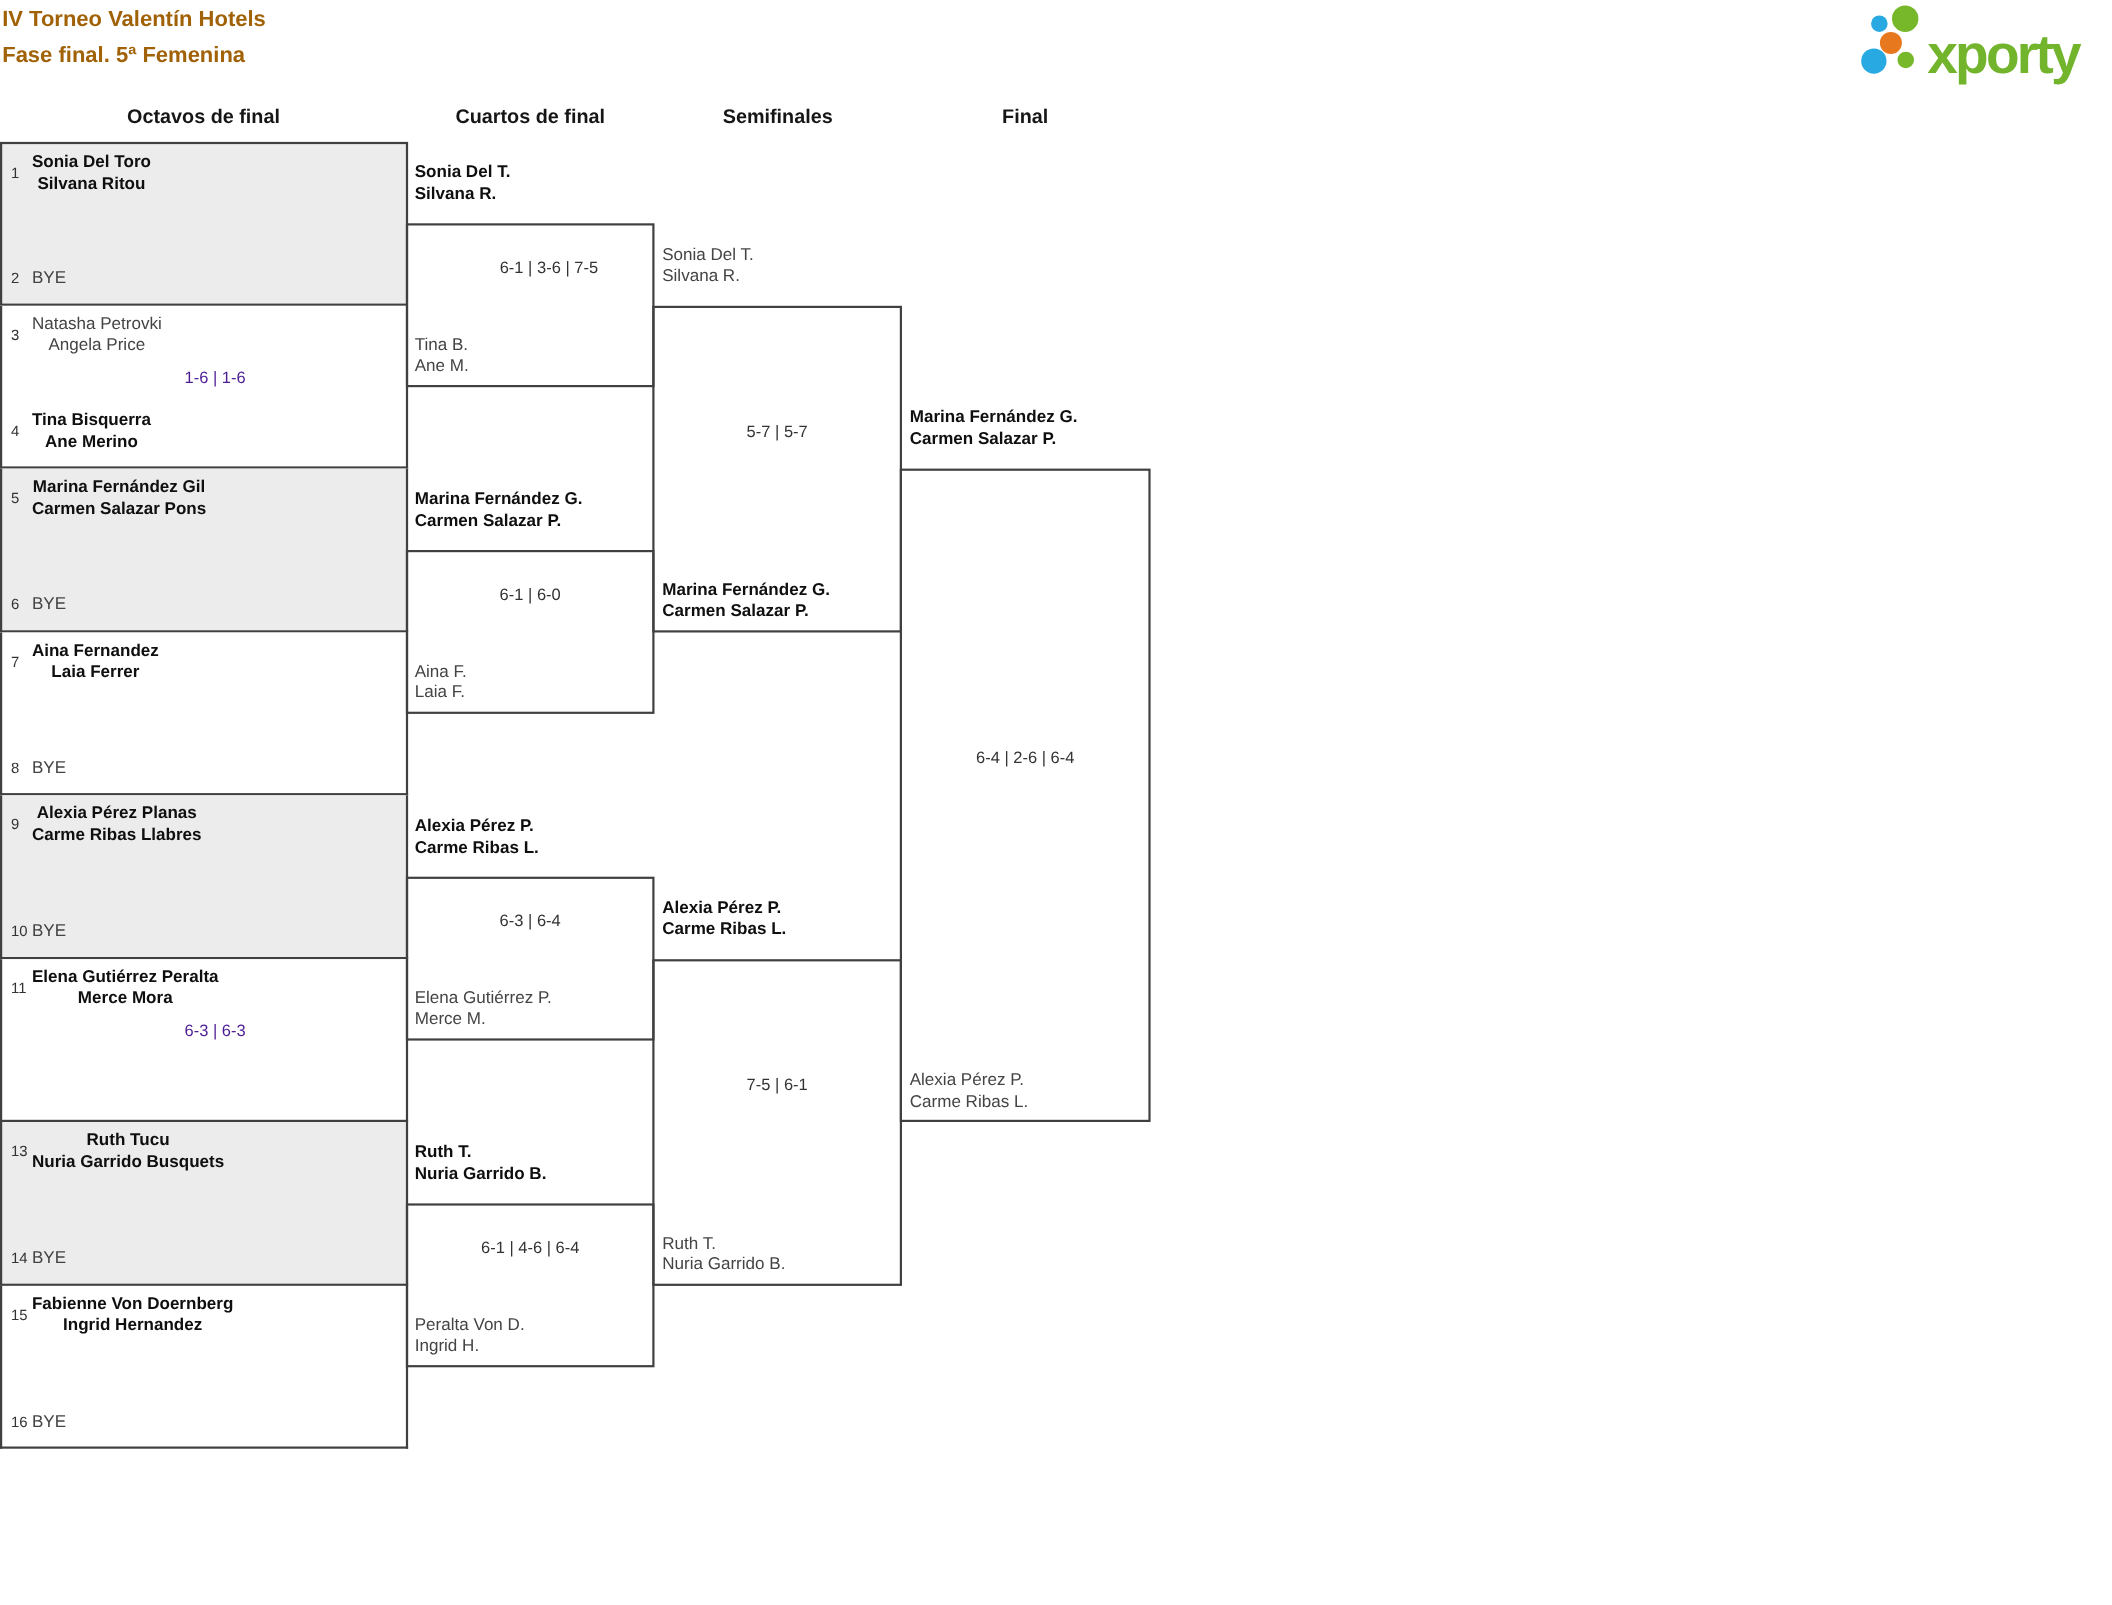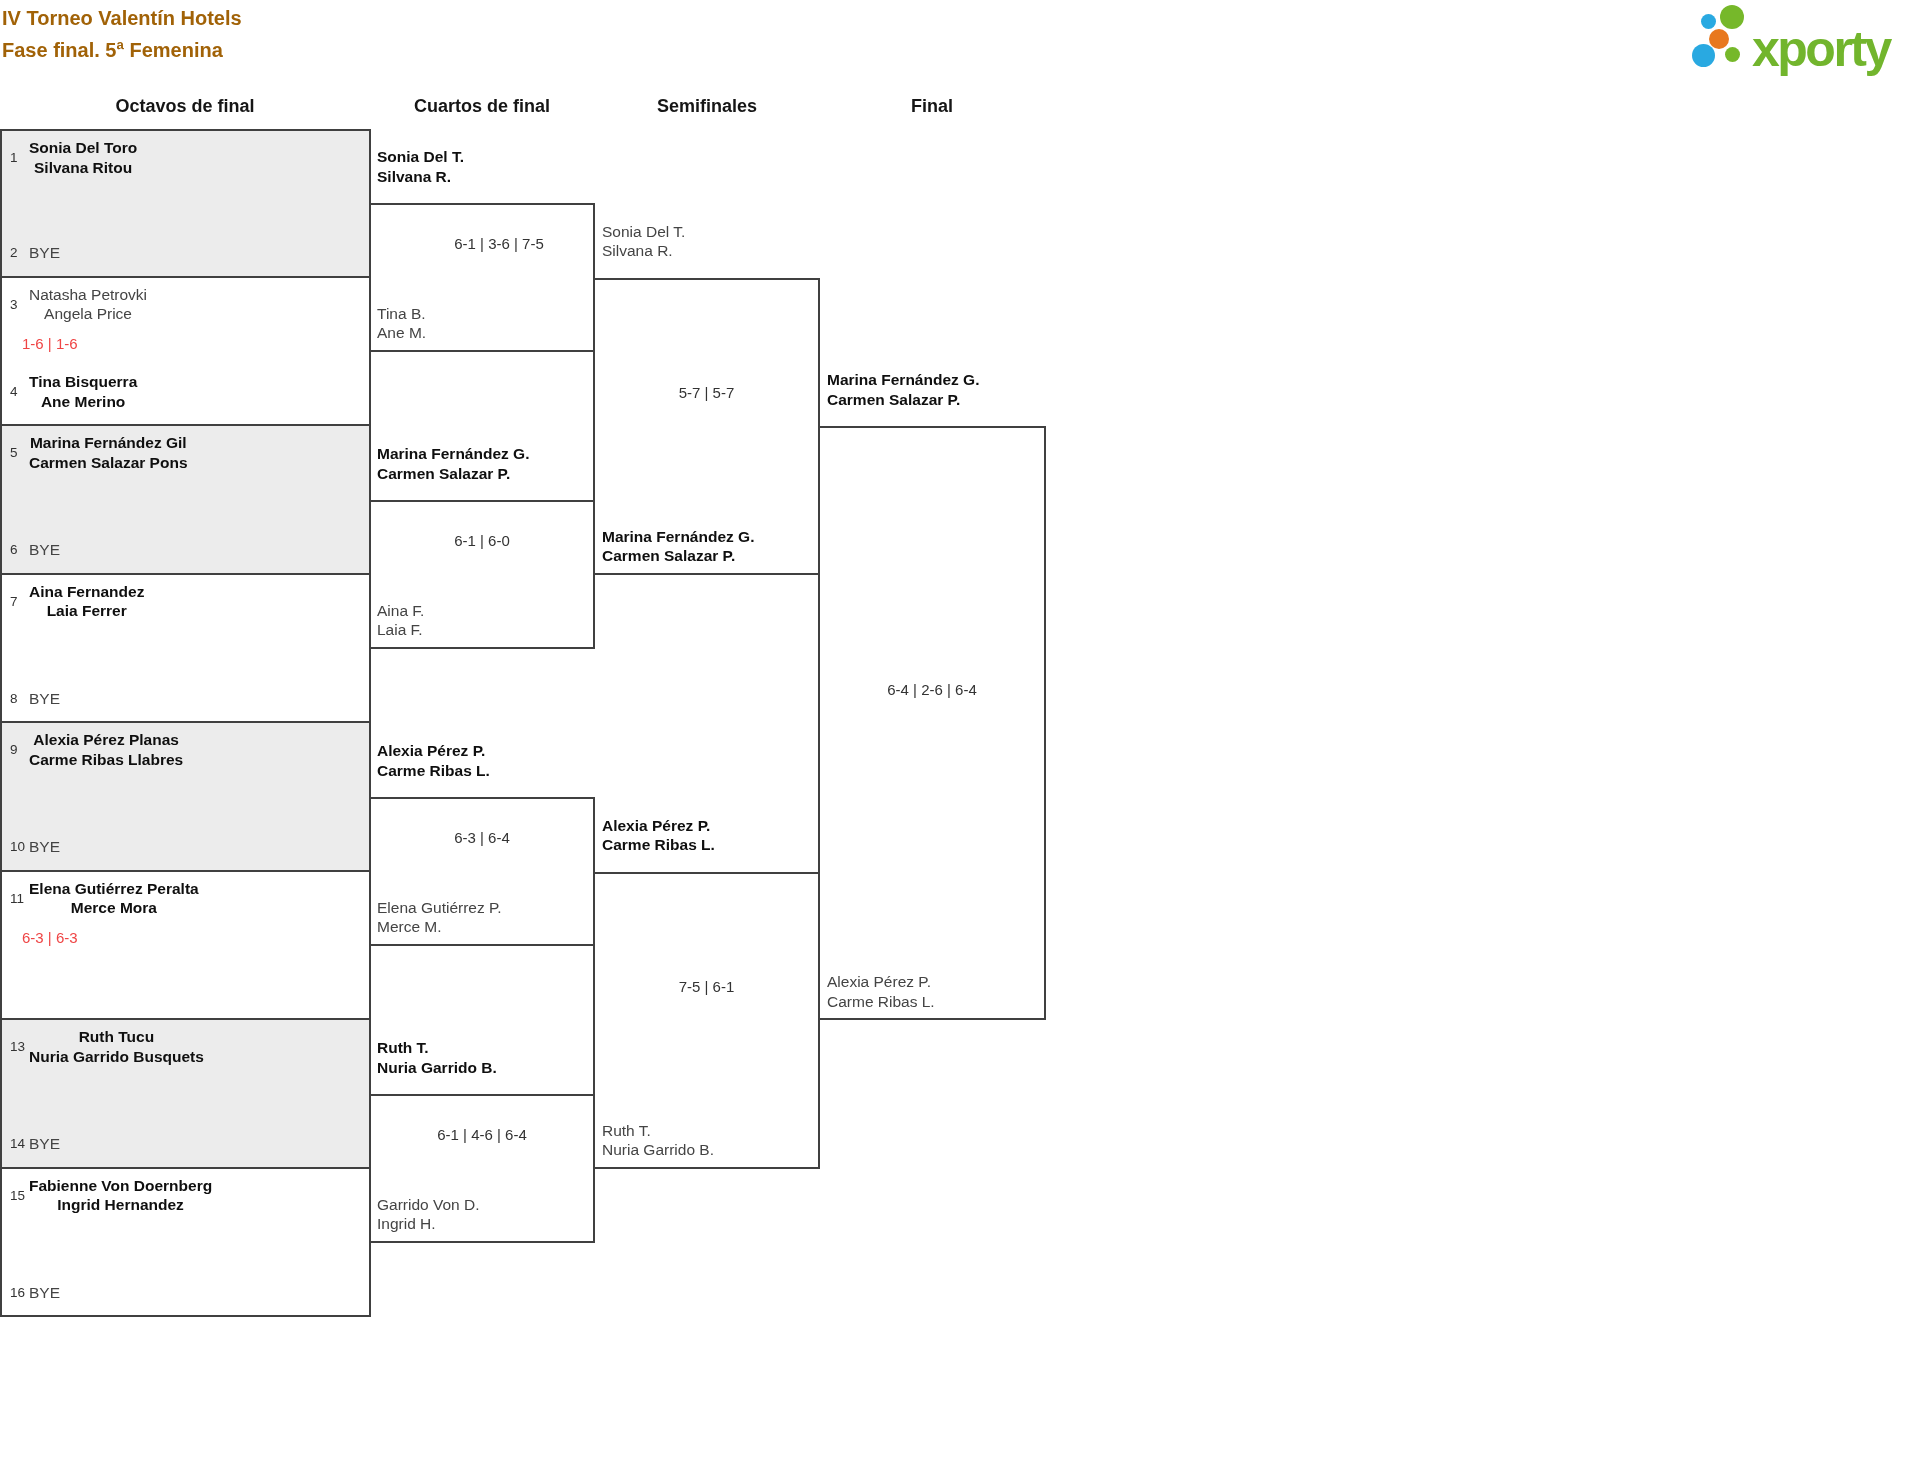--- a/index.html
+++ b/index.html
@@ -17,21 +17,21 @@
          border-left:2px solid #404040;border-right:2px solid #404040;border-bottom:2px solid #404040;
          background:#ffffff;}
   .o-box.first{border-top:2px solid #404040;}
   .o-box.shaded{background:#ececec;}
   .team-row{position:absolute;left:8px;right:6px;display:flex;align-items:center;}
   .team-row.top{top:7px;}
   .team-row.bottom{bottom:13px;}
   .seed{flex:0 0 19px;width:19px;font-size:13.5px;color:#333;font-weight:400;}
   .names{font-size:15.5px;line-height:19.5px;color:#444;font-weight:400;text-align:center;}
   .names.bold{font-weight:700;color:#0f0f0f;}
-  .o-score{position:absolute;left:0;right:0;top:57px;text-align:left;font-size:15px;color:#ef4444;padding-left:20px;}
+  .o-score{position:absolute;left:0;right:0;top:57px;text-align:center;font-size:15px;color:#4c1d95;padding-left:20px;}
 
   
   .m-box{position:absolute;box-sizing:border-box;border:2px solid #404040;background:transparent;}
 
   
   .slot-label{position:absolute;width:218px;font-size:15.5px;line-height:19.5px;color:#444;font-weight:400;}
   .slot-label.bold{font-weight:700;color:#0f0f0f;}
 
   
   .m-score{position:absolute;text-align:center;font-size:15px;color:#333;height:20px;}
@@ -212,21 +212,21 @@
         <div>Elena Gutiérrez P.</div>
         <div>Merce M.</div>
       </div>
       <div class="m-score" style="left: 369px; width: 226px; top: 829px;">6-3 | 6-4</div>
       <div class="m-box" style="left: 369px; top: 1094.25px; width: 226px; height: 148.5px;"></div>
       <div class="slot-label bold" style="left: 377px; top: 1038.25px;">
         <div>Ruth T.</div>
         <div>Nuria Garrido B.</div>
       </div>
       <div class="slot-label" style="left: 377px; top: 1194.75px;">
-        <div>Garrido Von D.</div>
+        <div>Peralta Von D.</div>
         <div>Ingrid H.</div>
       </div>
       <div class="m-score" style="left: 369px; width: 226px; top: 1126px;">6-1 | 4-6 | 6-4</div>
       <div class="m-box" style="left: 593px; top: 277.5px; width: 227px; height: 297px;"></div>
       <div class="slot-label" style="left: 602px; top: 221.5px;">
         <div>Sonia Del T.</div>
         <div>Silvana R.</div>
       </div>
       <div class="slot-label bold" style="left: 602px; top: 526.5px;">
         <div>Marina Fernández G.</div>

